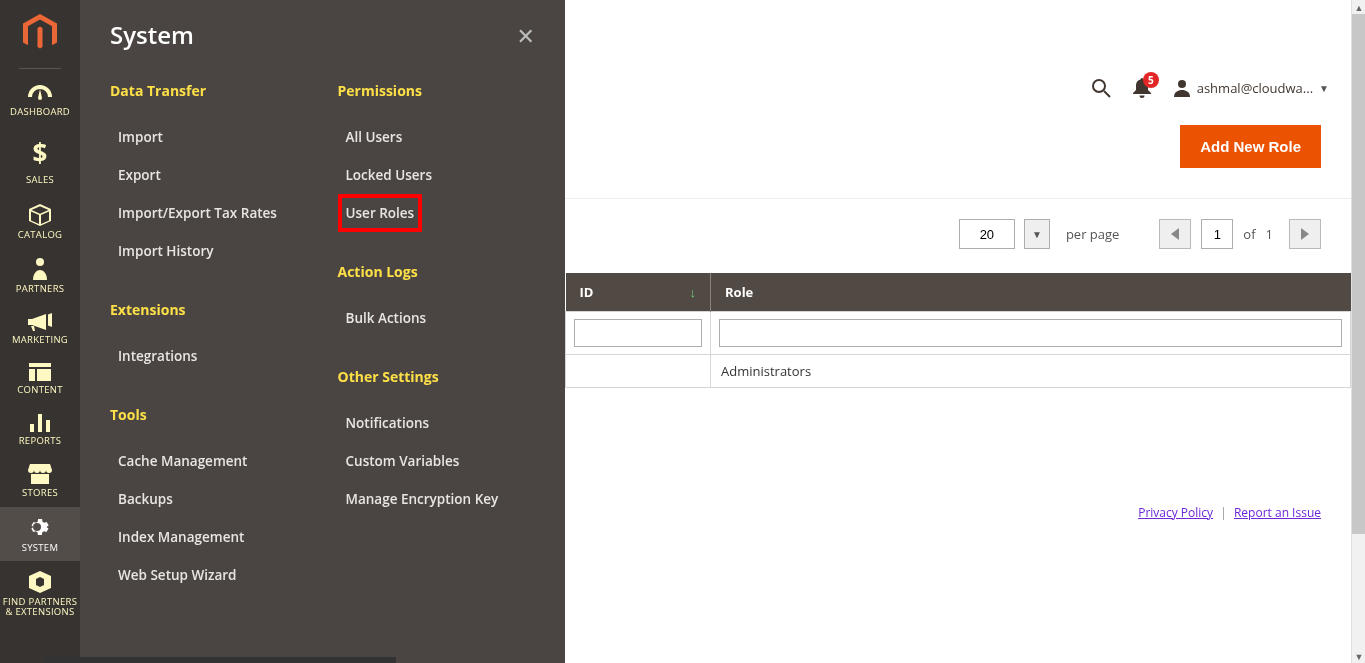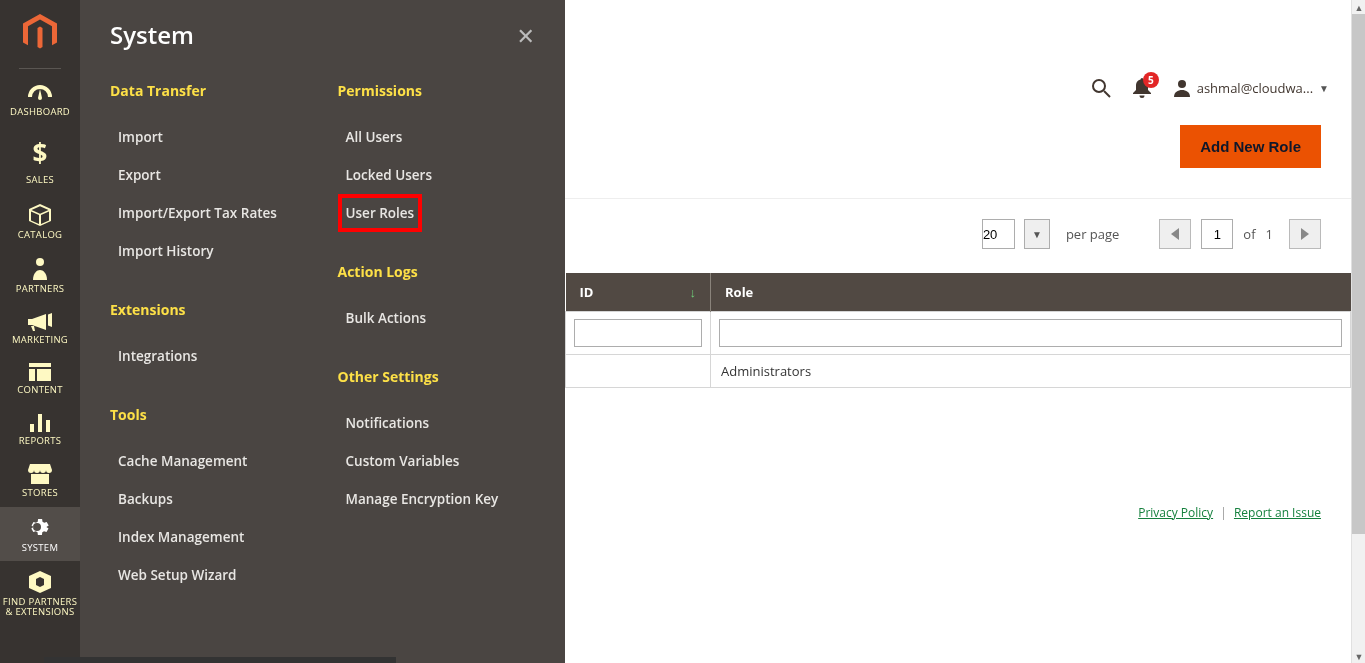--- a/index.html
+++ b/index.html
@@ -168,43 +168,43 @@
     color: #555;
   }
 
   .action-bar {
     display: flex;
     justify-content: flex-end;
     padding: 0 30px 30px 30px;
   }
   .btn-primary {
     background: #eb5202;
-    color: #0f172a;
+    color: #ffffff;
     border: none;
     padding: 13px 20px;
     font-size: 15px;
     font-weight: 600;
     cursor: pointer;
   }
 
   .grid-controls {
     display: flex;
     justify-content: flex-end;
     align-items: center;
     gap: 10px;
     padding: 20px 30px 24px 30px;
     border-top: 1px solid #eee;
     font-size: 13px;
     color: #555;
   }
   .pagesize-input {
-    width: 33px;
+    width: 56px;
     height: 30px;
     border: 1px solid #adadad;
-    text-align: left;
+    text-align: center;
     font-size: 13px;
   }
   .pagesize-dd {
     width: 26px;
     height: 30px;
     border: 1px solid #adadad;
     background: #efefef;
     display: inline-flex;
     align-items: center;
     justify-content: center;
@@ -274,21 +274,21 @@
   
   .footer {
     position: absolute;
     bottom: 140px;
     right: 30px;
     font-size: 12px;
     color: #666;
     text-align: right;
     line-height: 1.7;
   }
-  .footer a { color: #15803d; text-decoration: underline; }
+  .footer a { color: #6d28d9; text-decoration: underline; }
   .footer .sep { color: #999; margin: 0 4px; }
 
   
   .fake-scrollbar {
     position: absolute;
     right: 0; top: 0;
     width: 14px;
     height: 663px;
     background: #f1f1f1;
     border-left: 1px solid #e0e0e0;

